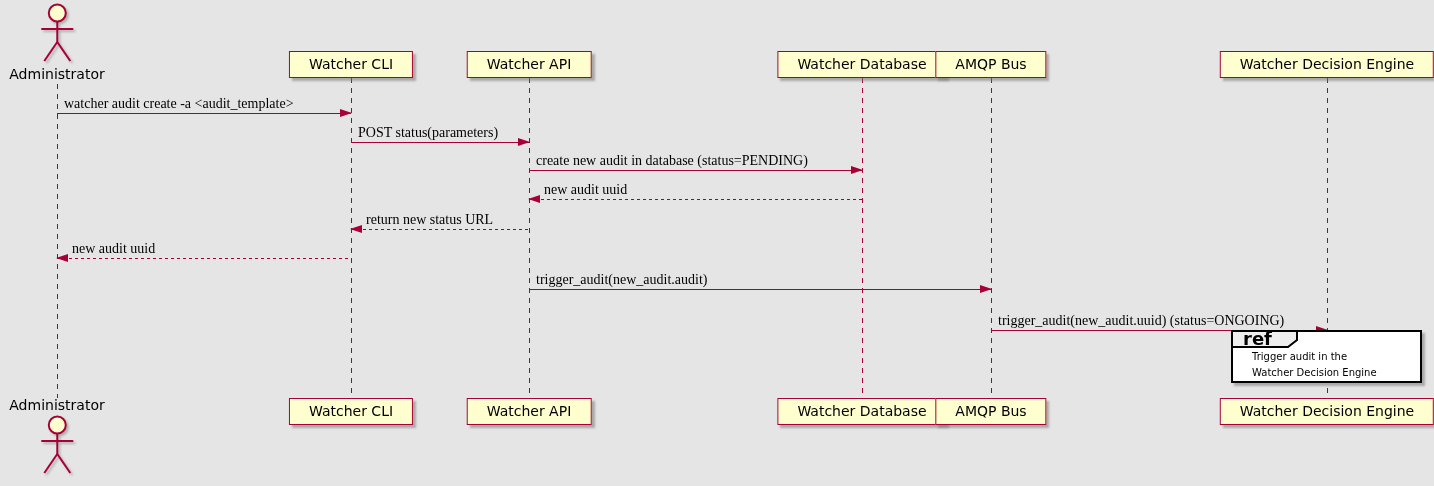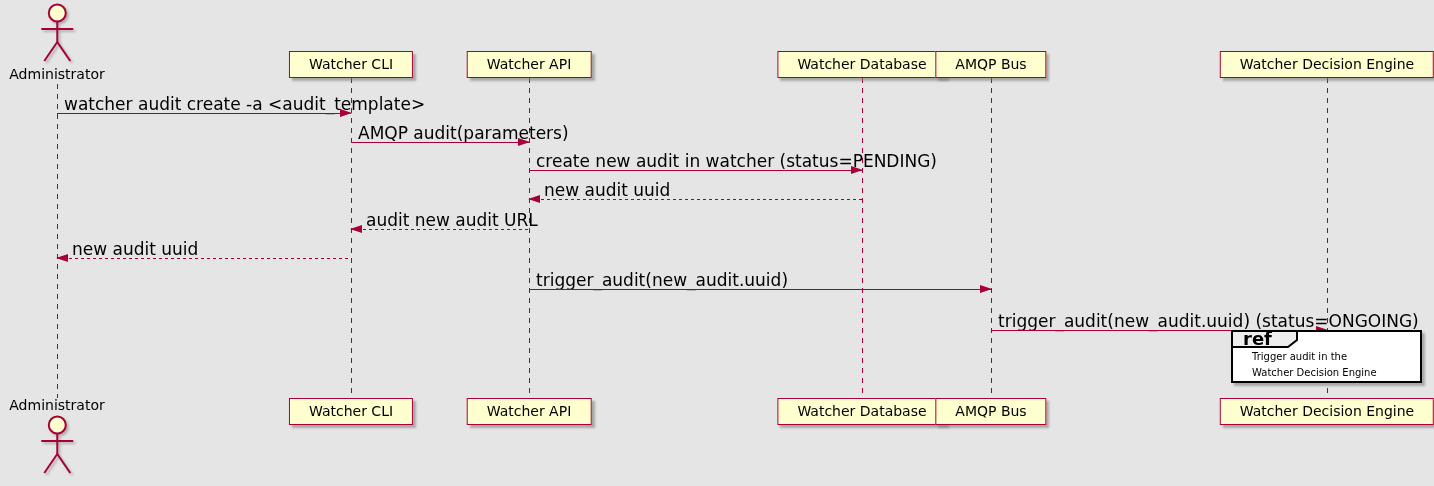--- a/index.html
+++ b/index.html
@@ -21,22 +21,22 @@
     font-size:14px;line-height:17px;padding:4px 19px;white-space:nowrap;
     box-sizing:border-box;height:27px;
   }
   
   .actor{position:absolute;transform:translateX(-50%);display:flex;flex-direction:column;align-items:center;}
   .actor-label{font-size:14px;line-height:16px;white-space:nowrap;}
   .actor svg{filter:drop-shadow(2.5px 2.5px 1px rgba(120,120,120,0.5));}
   
   .message{position:absolute;height:22px;}
   .msg-label{
-    position:absolute;left:0;right:0;bottom:5px;font-size:17px;line-height:16px;
-    white-space:nowrap;color:#000;
+    position:absolute;left:0;right:0;bottom:5px;font-size:14px;line-height:16px;
+    white-space:nowrap;color:#000;font-family:Liberation Serif, serif;
   }
   .msg-label.from-left{padding-left:7px;}
   .msg-label.from-right{padding-left:15px;}
   .msg-line{position:absolute;left:0;right:0;bottom:3px;height:1px;background:var(--accent,#A80036);}
   .msg-line.dashed{
     background:repeating-linear-gradient(to right,var(--accent,#A80036) 0 3px,transparent 3px 6px);
   }
   .arr{position:absolute;width:0;height:0;bottom:0;}
   .arr.right{right:-1px;border-left:12px solid var(--accent,#A80036);border-top:4px solid transparent;border-bottom:4px solid transparent;}
   .arr.left{left:-1px;border-right:12px solid var(--accent,#A80036);border-top:4px solid transparent;border-bottom:4px solid transparent;}
@@ -80,51 +80,51 @@
   <div class="pbox" style="left:991px;top:51px">AMQP Bus</div>
   <div class="pbox" style="left:1327px;top:51px">Watcher Decision Engine</div>
 
   <div class="message" style="left:57px;top:95px;width:294px">
     <div class="msg-label from-left">watcher audit create -a &lt;audit_template&gt;</div>
     <div class="msg-line"></div>
     <i class="arr right"></i>
   </div>
 
   <div class="message" style="left:351px;top:124px;width:178px">
-    <div class="msg-label from-left">AMQP audit(parameters)</div>
+    <div class="msg-label from-left">POST status(parameters)</div>
     <div class="msg-line"></div>
     <i class="arr right"></i>
   </div>
 
   <div class="message" style="left:529px;top:152px;width:333px">
-    <div class="msg-label from-left">create new audit in watcher (status=PENDING)</div>
+    <div class="msg-label from-left">create new audit in database (status=PENDING)</div>
     <div class="msg-line"></div>
     <i class="arr right"></i>
   </div>
 
   <div class="message" style="left:529px;top:181px;width:333px">
     <div class="msg-label from-right">new audit uuid</div>
     <div class="msg-line dashed"></div>
     <i class="arr left"></i>
   </div>
 
   <div class="message" style="left:351px;top:211px;width:178px">
-    <div class="msg-label from-right">audit new audit URL</div>
+    <div class="msg-label from-right">return new status URL</div>
     <div class="msg-line dashed"></div>
     <i class="arr left"></i>
   </div>
 
   <div class="message" style="left:57px;top:240px;width:294px">
     <div class="msg-label from-right">new audit uuid</div>
     <div class="msg-line dashed"></div>
     <i class="arr left"></i>
   </div>
 
   <div class="message" style="left:529px;top:271px;width:462px">
-    <div class="msg-label from-left">trigger_audit(new_audit.uuid)</div>
+    <div class="msg-label from-left">trigger_audit(new_audit.audit)</div>
     <div class="msg-line"></div>
     <i class="arr right"></i>
   </div>
 
   <div class="message" style="left:991px;top:312px;width:336px">
     <div class="msg-label from-left">trigger_audit(new_audit.uuid) (status=ONGOING)</div>
     <div class="msg-line"></div>
     <i class="arr right"></i>
   </div>
 

